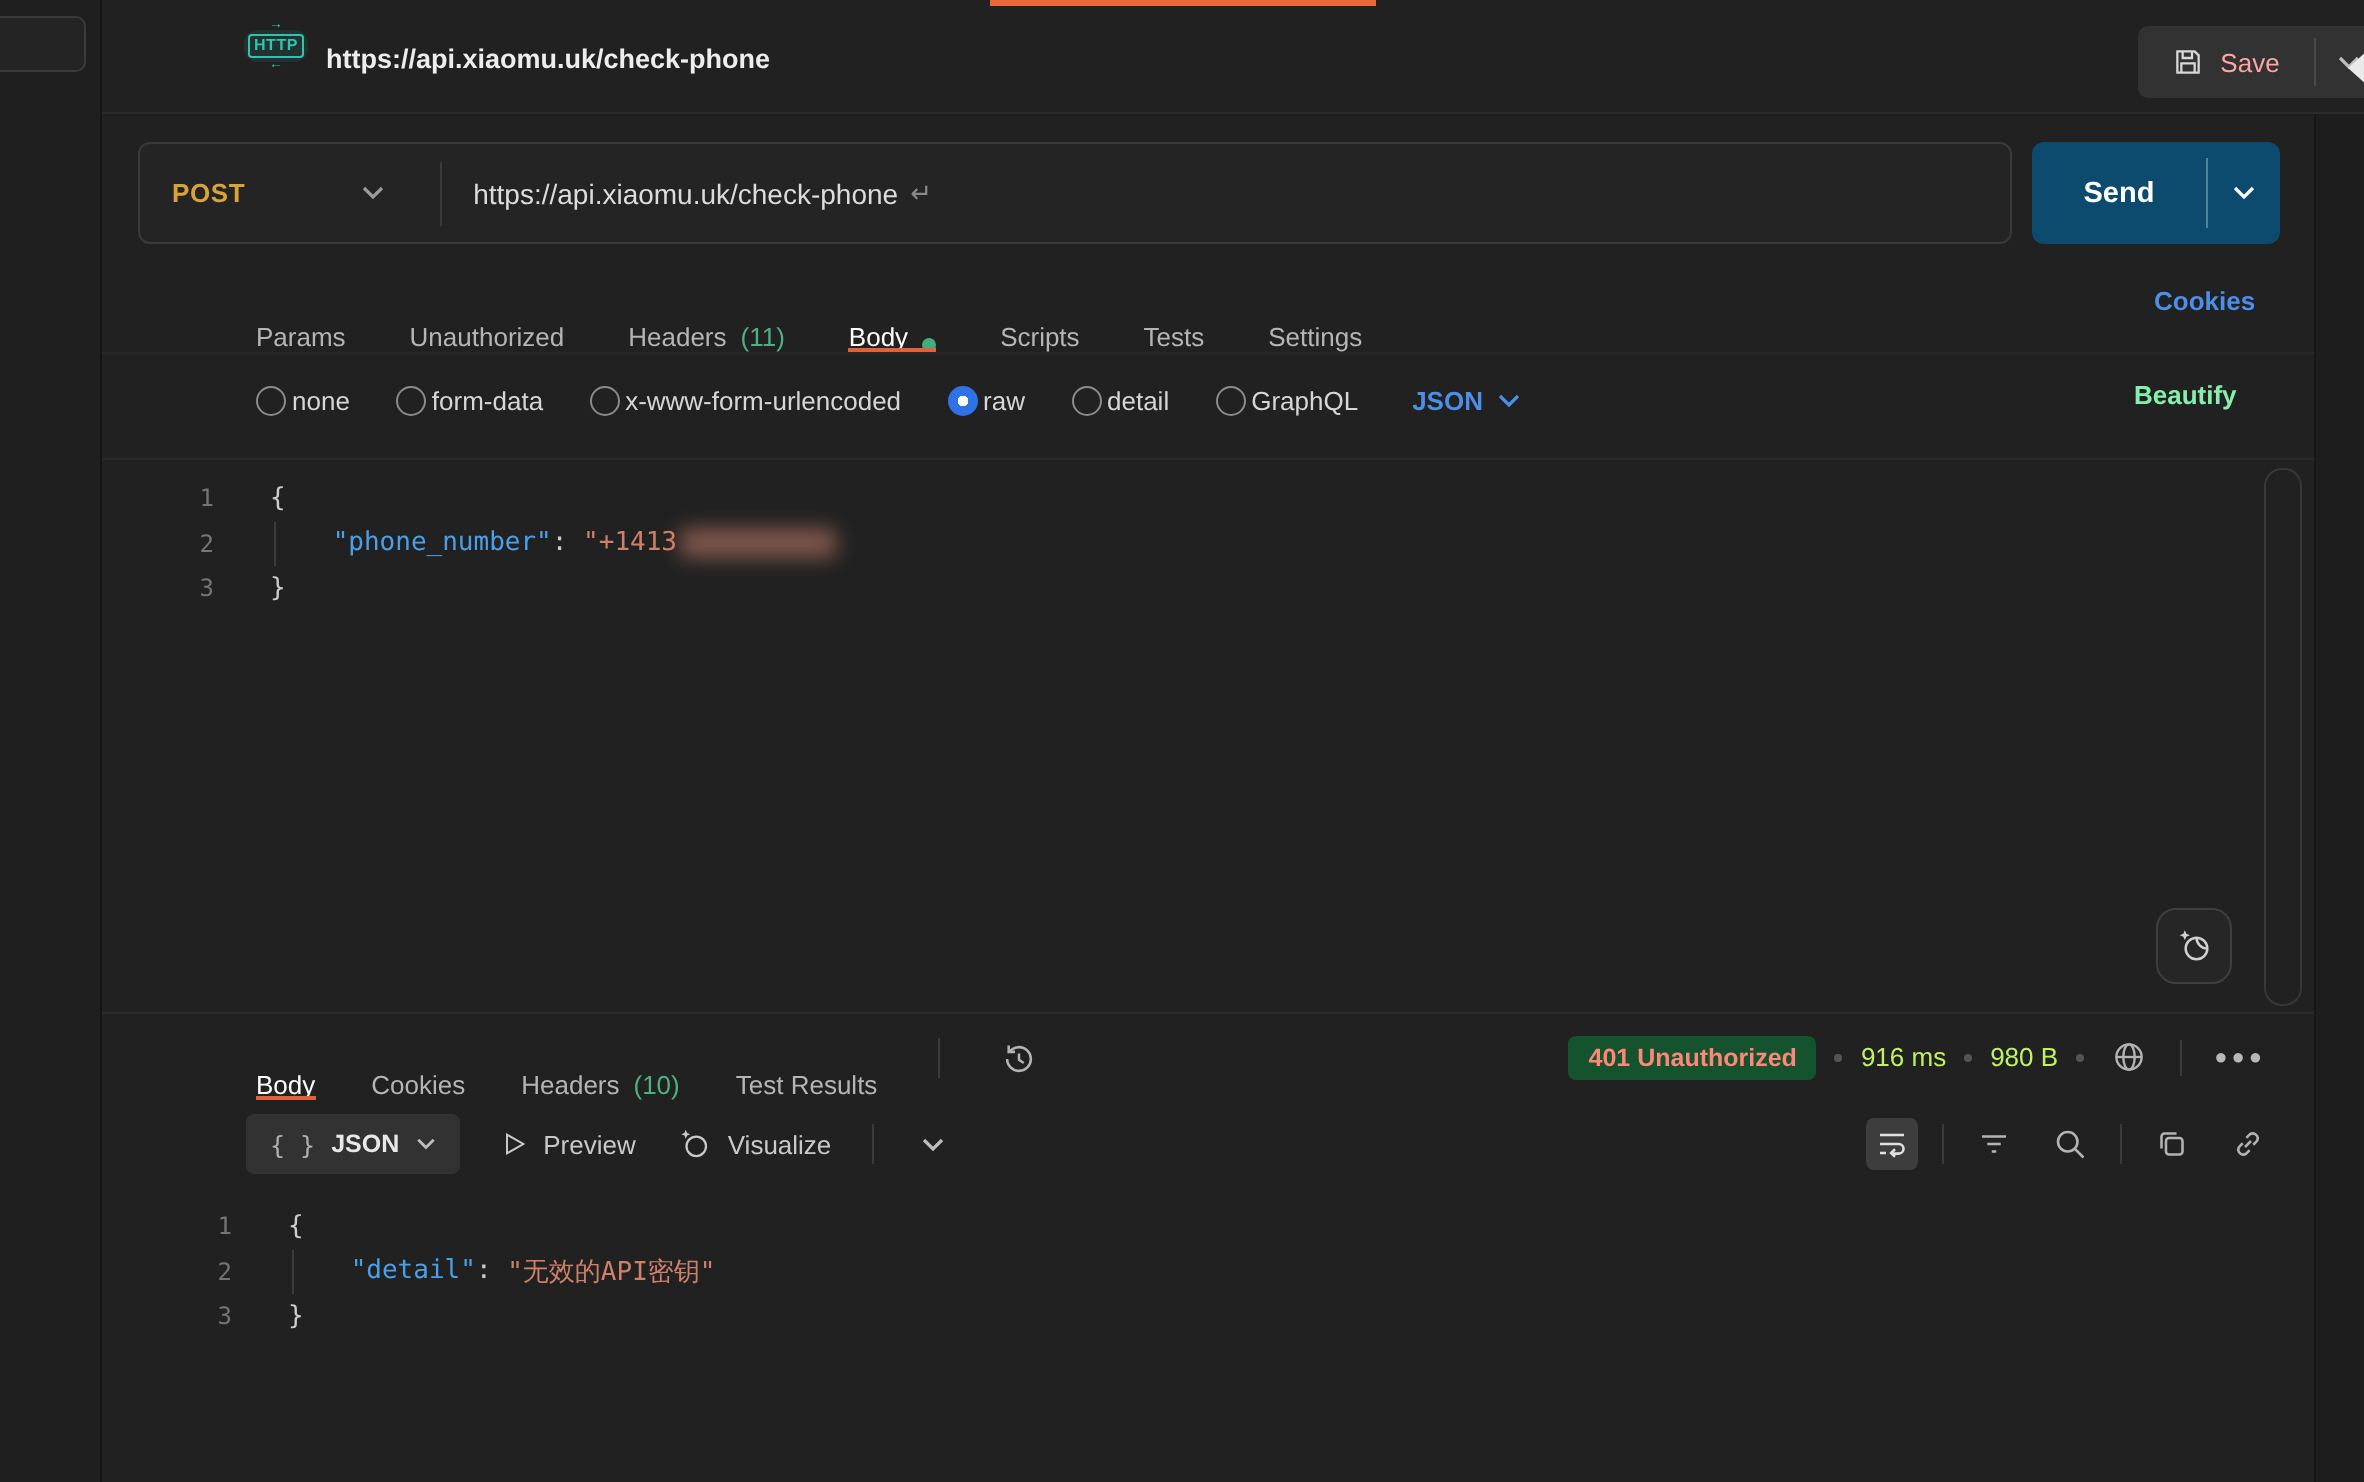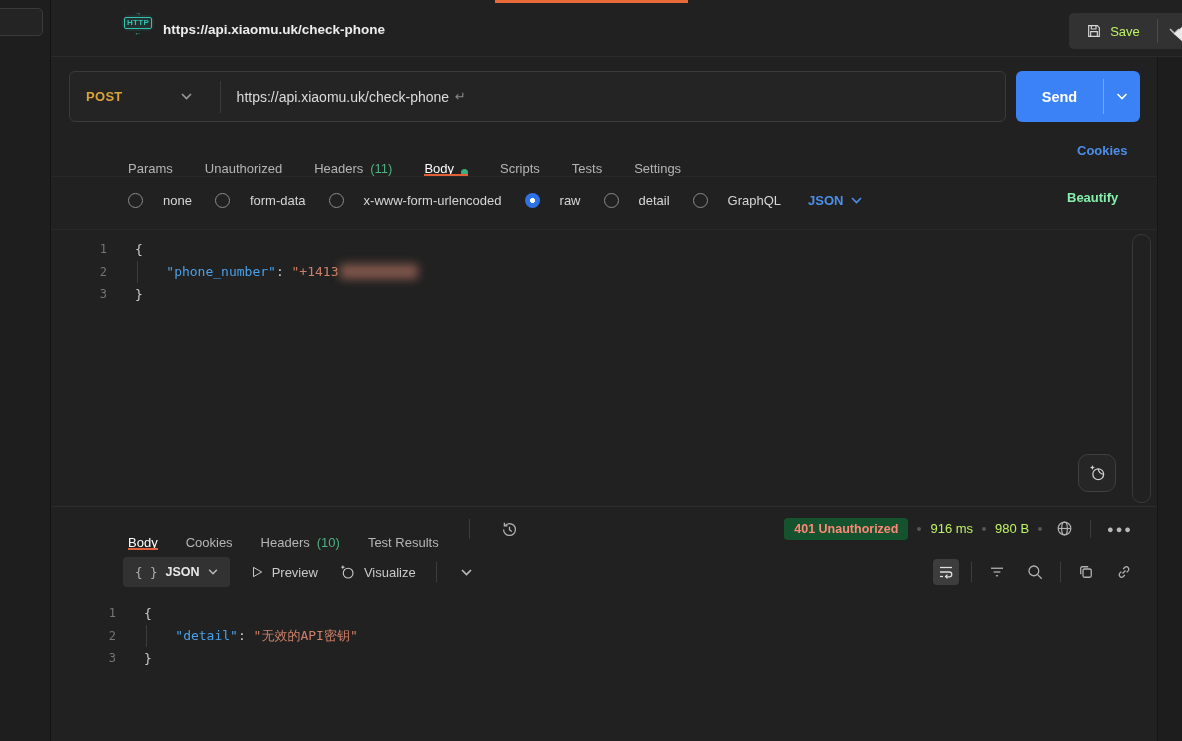--- a/index.html
+++ b/index.html
@@ -26,38 +26,38 @@
   .http-badge { position:absolute; left:71px; top:15px; width:32px; height:16px;
     background:#233231; border-radius:7px; display:flex; flex-direction:column;
     align-items:center; justify-content:center; gap:1px; }
   .http-badge .arrow { color:#2ec4b0; font-size:7px; line-height:6px; }
   .http-badge .word { color:#2ec4b0; border:1px solid #2ec4b0; border-radius:2px;
     font-size:8px; font-weight:bold; padding:0 2px; line-height:10px; letter-spacing:.3px; }
   .req-title { position:absolute; left:112px; top:22px; font-size:13.5px; font-weight:600; color:#ededed; }
   .save-group { position:absolute; left:1018px; top:13px; height:36px; width:122px;
     background:#323232; border-radius:5px; display:flex; align-items:stretch; overflow:hidden; }
   .save-btn { flex:1; display:flex; align-items:center; justify-content:center; gap:8px;
-    background:none; border:none; color:#bef264; font-size:13px; cursor:pointer;
+    background:none; border:none; color:#fca5a5; font-size:13px; cursor:pointer;
     font-family:inherit; }
   .save-sep { width:1px; background:#4a4a4a; margin:6px 0; }
   .save-caret { width:33px; display:flex; align-items:center; justify-content:center;
     background:none; border:none; cursor:pointer; }
   .cursor-arrow { position:absolute; left:1174px; top:25px; width:0; height:0;
     border-top:9px solid transparent; border-bottom:9px solid transparent; border-right:10px solid #e9e9e9; }
 
   
   .method-box { position:absolute; left:69px; top:71px; width:937px; height:51px;
     border:1px solid #3a3a3a; border-radius:6px; background:#242424; display:flex; align-items:center; }
   .method-label { margin-left:16px; font-weight:bold; font-size:13px; color:#d9a33c; letter-spacing:.3px; }
   .method-caret { margin-left:58px; }
   .method-sep { width:1px; height:32px; background:#3a3a3a; margin-left:28px; }
   .url-text { margin-left:16px; font-size:14px; color:#dcdcdc; }
   .enter-hint { color:#8a8a8a; font-size:13px; margin-left:6px; }
   .send-group { position:absolute; left:1016px; top:71px; width:124px; height:51px;
-    background:#3b82f6; border-radius:6px; display:flex; align-items:stretch; overflow:hidden; }
+    background:#0c4a6e; border-radius:6px; display:flex; align-items:stretch; overflow:hidden; }
   .send-btn { flex:1; border:none; background:none; color:#fff; font-size:14.5px; font-weight:bold;
     cursor:pointer; font-family:inherit; }
   .send-sep { width:1px; background:rgba(255,255,255,.3); margin:8px 0; }
   .send-caret { width:36px; display:flex; align-items:center; justify-content:center;
     background:none; border:none; cursor:pointer; }
 
   
   .req-tabs { position:absolute; left:128px; top:135px; height:41px; display:flex; gap:32px;
     align-items:center; border-bottom:1px solid transparent; }
   .tab { position:relative; height:41px; display:flex; align-items:flex-end; gap:7px;
@@ -65,21 +65,21 @@
   .tab .cnt { color:#4db181; }
   .tab.active { color:#fff; font-weight:500; }
   .tab.active::after { content:""; position:absolute; left:0; right:0; bottom:0;
     height:2px; background:#e0613a; }
   .green-dot { width:7px; height:7px; border-radius:50%; background:#3fae7c; }
   .tabs-border { position:absolute; left:51px; top:176px; width:1106px; height:1px; background:#282828; }
   .cookies-link { position:absolute; left:1077px; top:143px; color:#4c8ee8; font-weight:600; cursor:pointer; }
 
   
   .mode-row { position:absolute; left:128px; top:185px; height:30px; display:flex; gap:23px; align-items:center; }
-  .mode { display:flex; align-items:center; gap:20px; color:#d6d6d6; cursor:pointer; }
+  .mode { display:flex; align-items:center; gap:3px; color:#d6d6d6; cursor:pointer; }
   .radio { width:15px; height:15px; border-radius:50%; border:1.5px solid #8b8b8b; background:transparent; }
   .radio.sel { border:none; background:radial-gradient(circle,#ffffff 0 2.6px,#2f72e8 2.7px); }
   .lang-select { display:flex; align-items:center; gap:8px; color:#4c8ee8; font-weight:600; margin-left:4px; cursor:pointer; }
   .beautify-link { position:absolute; left:1067px; top:190px; color:#86efac; font-weight:600; cursor:pointer; }
 
   
   .editor { position:absolute; font-family:"DejaVu Sans Mono","Liberation Mono",monospace;
     font-size:13px; }
   .req-editor { left:51px; top:229px; width:1106px; height:277px; border-top:1px solid #292929; }
   .code-line { position:relative; height:22.5px; display:flex; align-items:center; }

